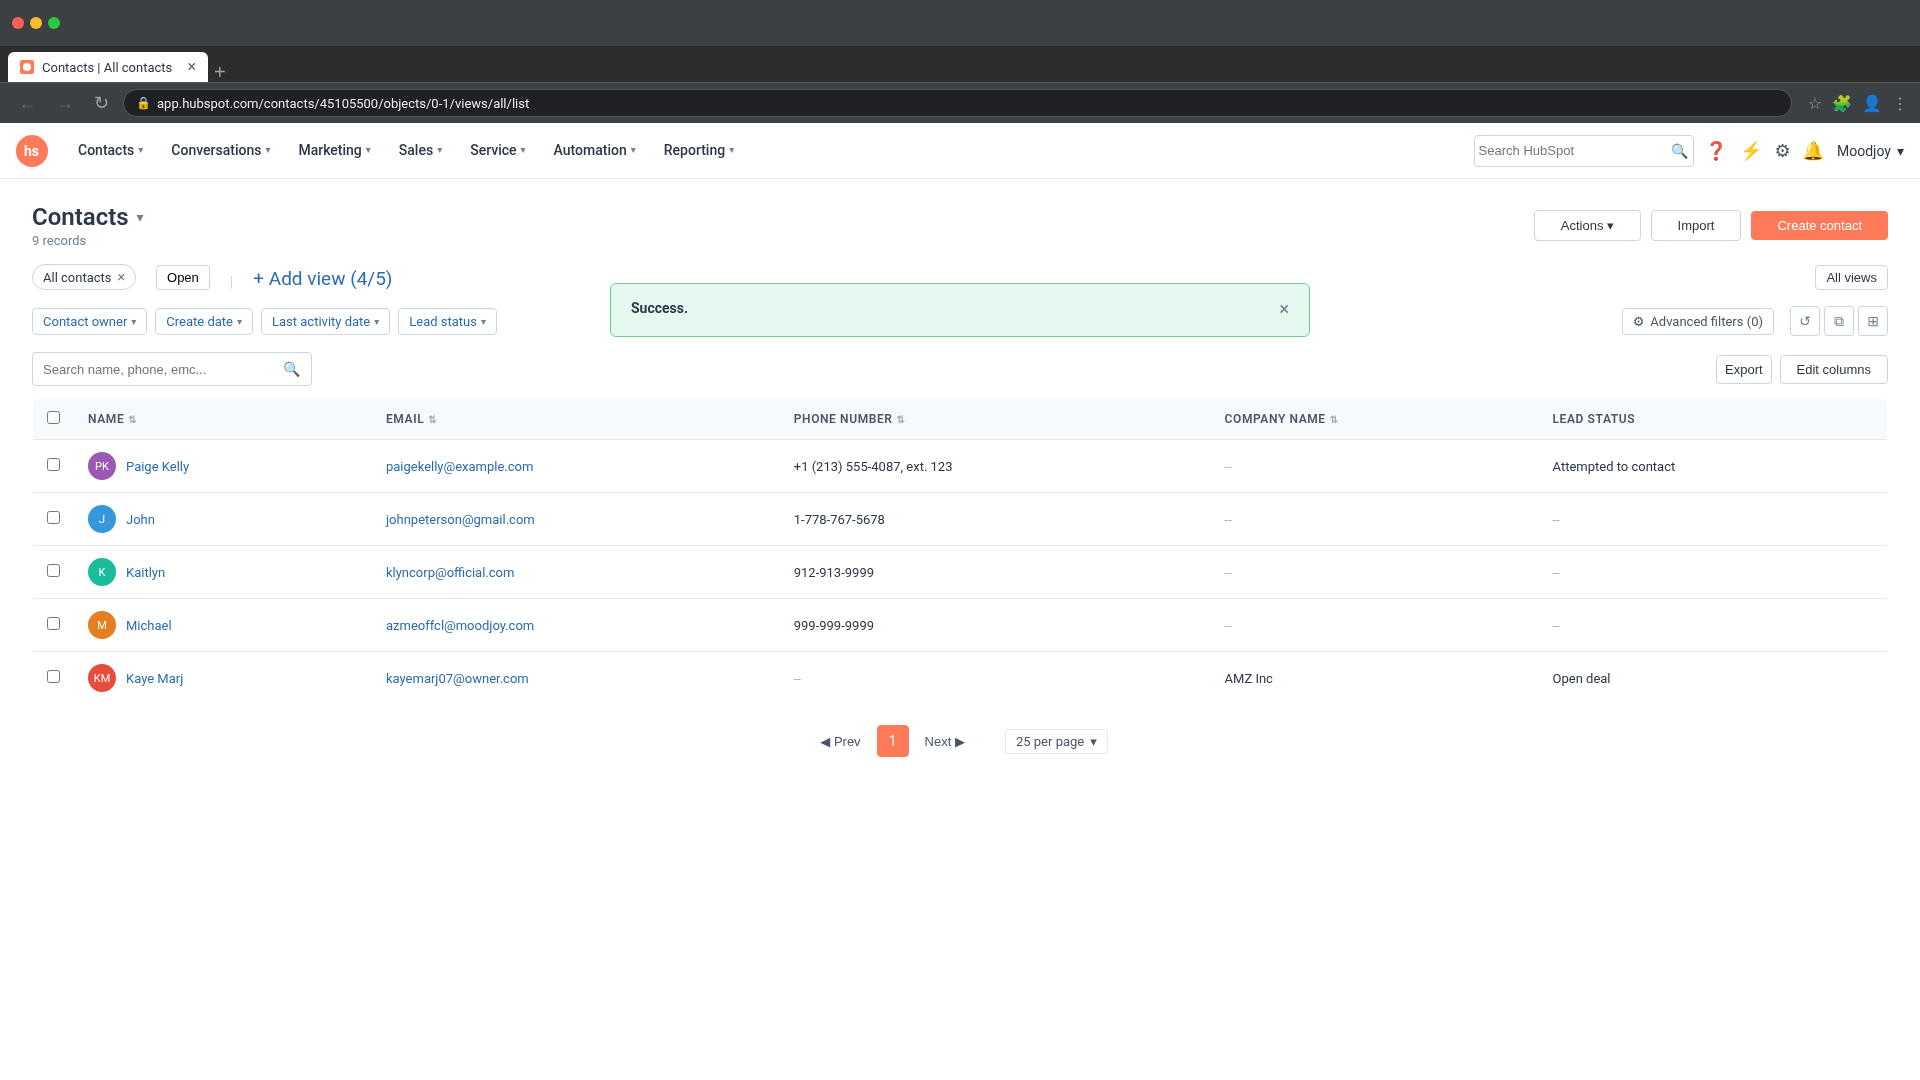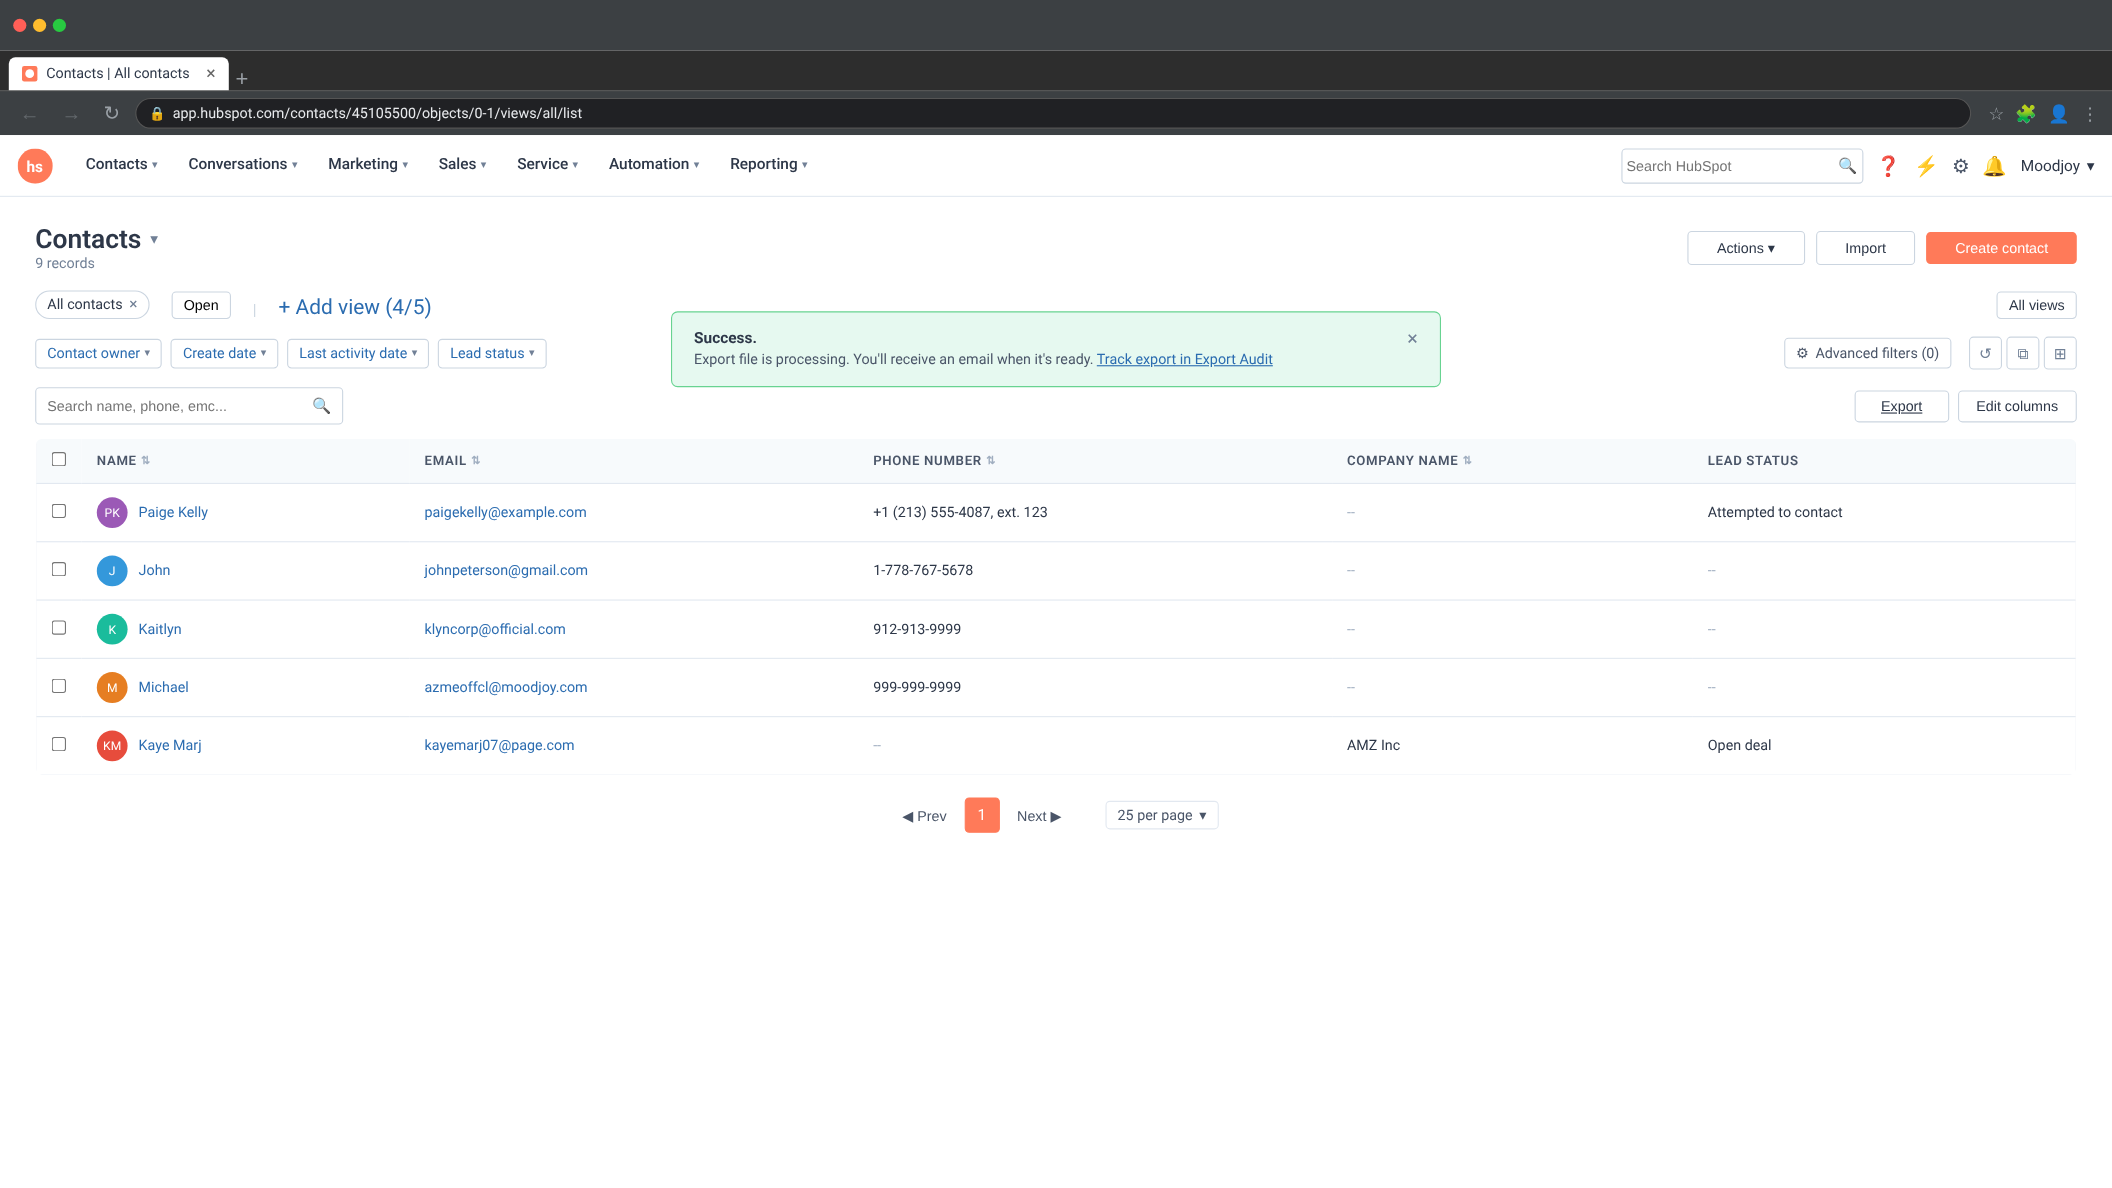--- a/index.html
+++ b/index.html
@@ -80,21 +80,21 @@
     .filter-pill { border: 1px solid #cbd5e0; border-radius: 4px; padding: 5px 10px; background: #fff; font-size: 13px; cursor: pointer; display: flex; align-items: center; gap: 4px; color: #2b6cb0; }
     .filter-pill .pill-chevron { font-size: 10px; color: #718096; }
     .advanced-filter { border: 1px solid #cbd5e0; border-radius: 4px; padding: 5px 10px; background: #fff; font-size: 13px; cursor: pointer; display: flex; align-items: center; gap: 6px; color: #4a5568; margin-left: auto; }
     .view-icons { display: flex; gap: 4px; margin-left: 8px; }
     .view-icon-btn { border: 1px solid #cbd5e0; border-radius: 4px; width: 30px; height: 30px; display: flex; align-items: center; justify-content: center; cursor: pointer; background: #fff; color: #718096; font-size: 14px; }
 
     
     .search-export-row { display: flex; align-items: center; justify-content: space-between; margin-bottom: 12px; }
     .table-search { border: 1px solid #cbd5e0; border-radius: 4px; height: 34px; display: flex; align-items: center; padding: 0 10px; gap: 8px; width: 280px; }
     .table-search input { border: none; outline: none; font-size: 13px; color: #4a5568; width: 100%; background: transparent; }
-    .export-btn { border: 1px solid #cbd5e0; border-radius: 4px; padding: 6px 23px; background: #fff; font-size: 13px; cursor: pointer; color: #2d3748; text-decoration: underline; }
+    .export-btn { border: 1px solid #cbd5e0; border-radius: 4px; padding: 6px 8px; background: #fff; font-size: 13px; cursor: pointer; color: #2d3748; }
     .edit-cols-btn { border: 1px solid #cbd5e0; border-radius: 4px; padding: 6px 16px; background: #fff; font-size: 13px; cursor: pointer; color: #2d3748; }
 
     
     .contacts-table { width: 100%; border-collapse: collapse; border: 1px solid #e2e8f0; border-radius: 6px; overflow: hidden; }
     .contacts-table th { background: #f7fafc; border-bottom: 1px solid #e2e8f0; padding: 12px 14px; text-align: left; font-size: 12px; font-weight: 600; color: #4a5568; text-transform: uppercase; letter-spacing: 0.05em; }
     .contacts-table td { padding: 12px 14px; border-bottom: 1px solid #e2e8f0; font-size: 13px; color: #2d3748; }
     .th-check, .td-check { width: 40px; text-align: center; }
     .th-sort { display: inline-flex; align-items: center; gap: 4px; }
     .sort-icon { color: #a0aec0; font-size: 10px; }
 
@@ -236,24 +236,20 @@
         </button>
         <button class="btn btn-white">Import</button>
         <button class="btn btn-primary">Create contact</button>
       </div>
     </div>
 
     <div class="toast-overlay">
       <div class="toast">
         <div class="toast-content">
           <div class="toast-title">Success.</div>
-          <div class="toast-body">
-            <span>Export file is processing. You'll receive an email when it's ready.</span>
-            <span class="toast-link">Track export in Export Audit</span>
-          </div>
         </div>
         <span class="toast-close">×</span>
       </div>
     </div>
 
     <div class="filters-row" style="margin-top: 16px;">
       <div class="view-tag">
         <span>All contacts</span>
         <span class="view-x">×</span>
       </div>
@@ -411,21 +407,21 @@
       <td class="td-check">
         <input type="checkbox" style="">
       </td>
       <td>
         <div class="contact-name-cell">
           <div class="avatar avatar-km">KM</div>
           <a class="contact-link">Kaye Marj</a>
         </div>
       </td>
       <td>
-        <a class="email-link">kayemarj07@page.com</a>
+        <a class="email-link">kayemarj07@owner.com</a>
       </td>
       <td><span class="muted">--</span></td>
       <td>AMZ Inc</td>
       <td>Open deal</td>
     </tr>
           </tbody>
       </table>
     </div>
 
     <div class="pagination">

